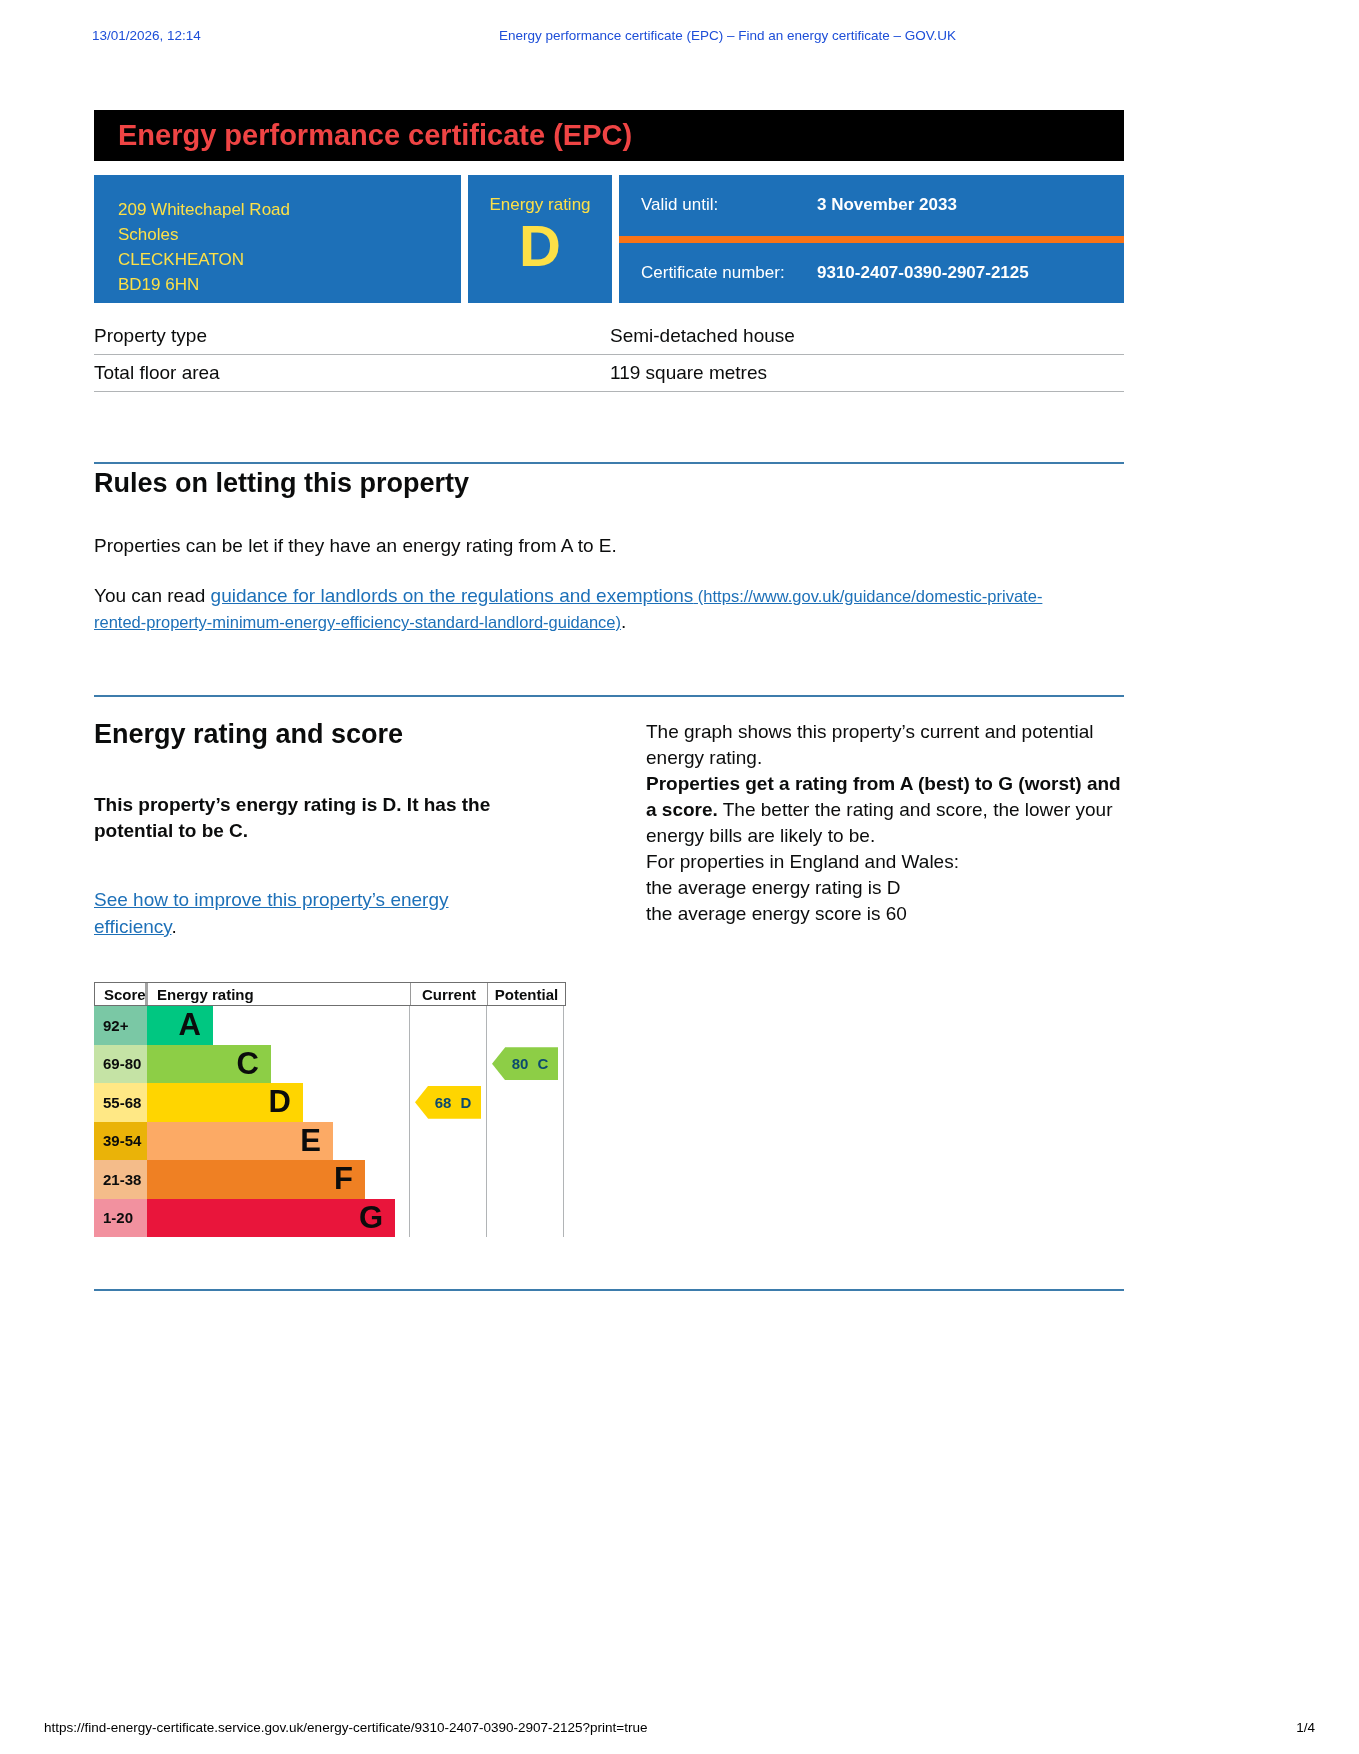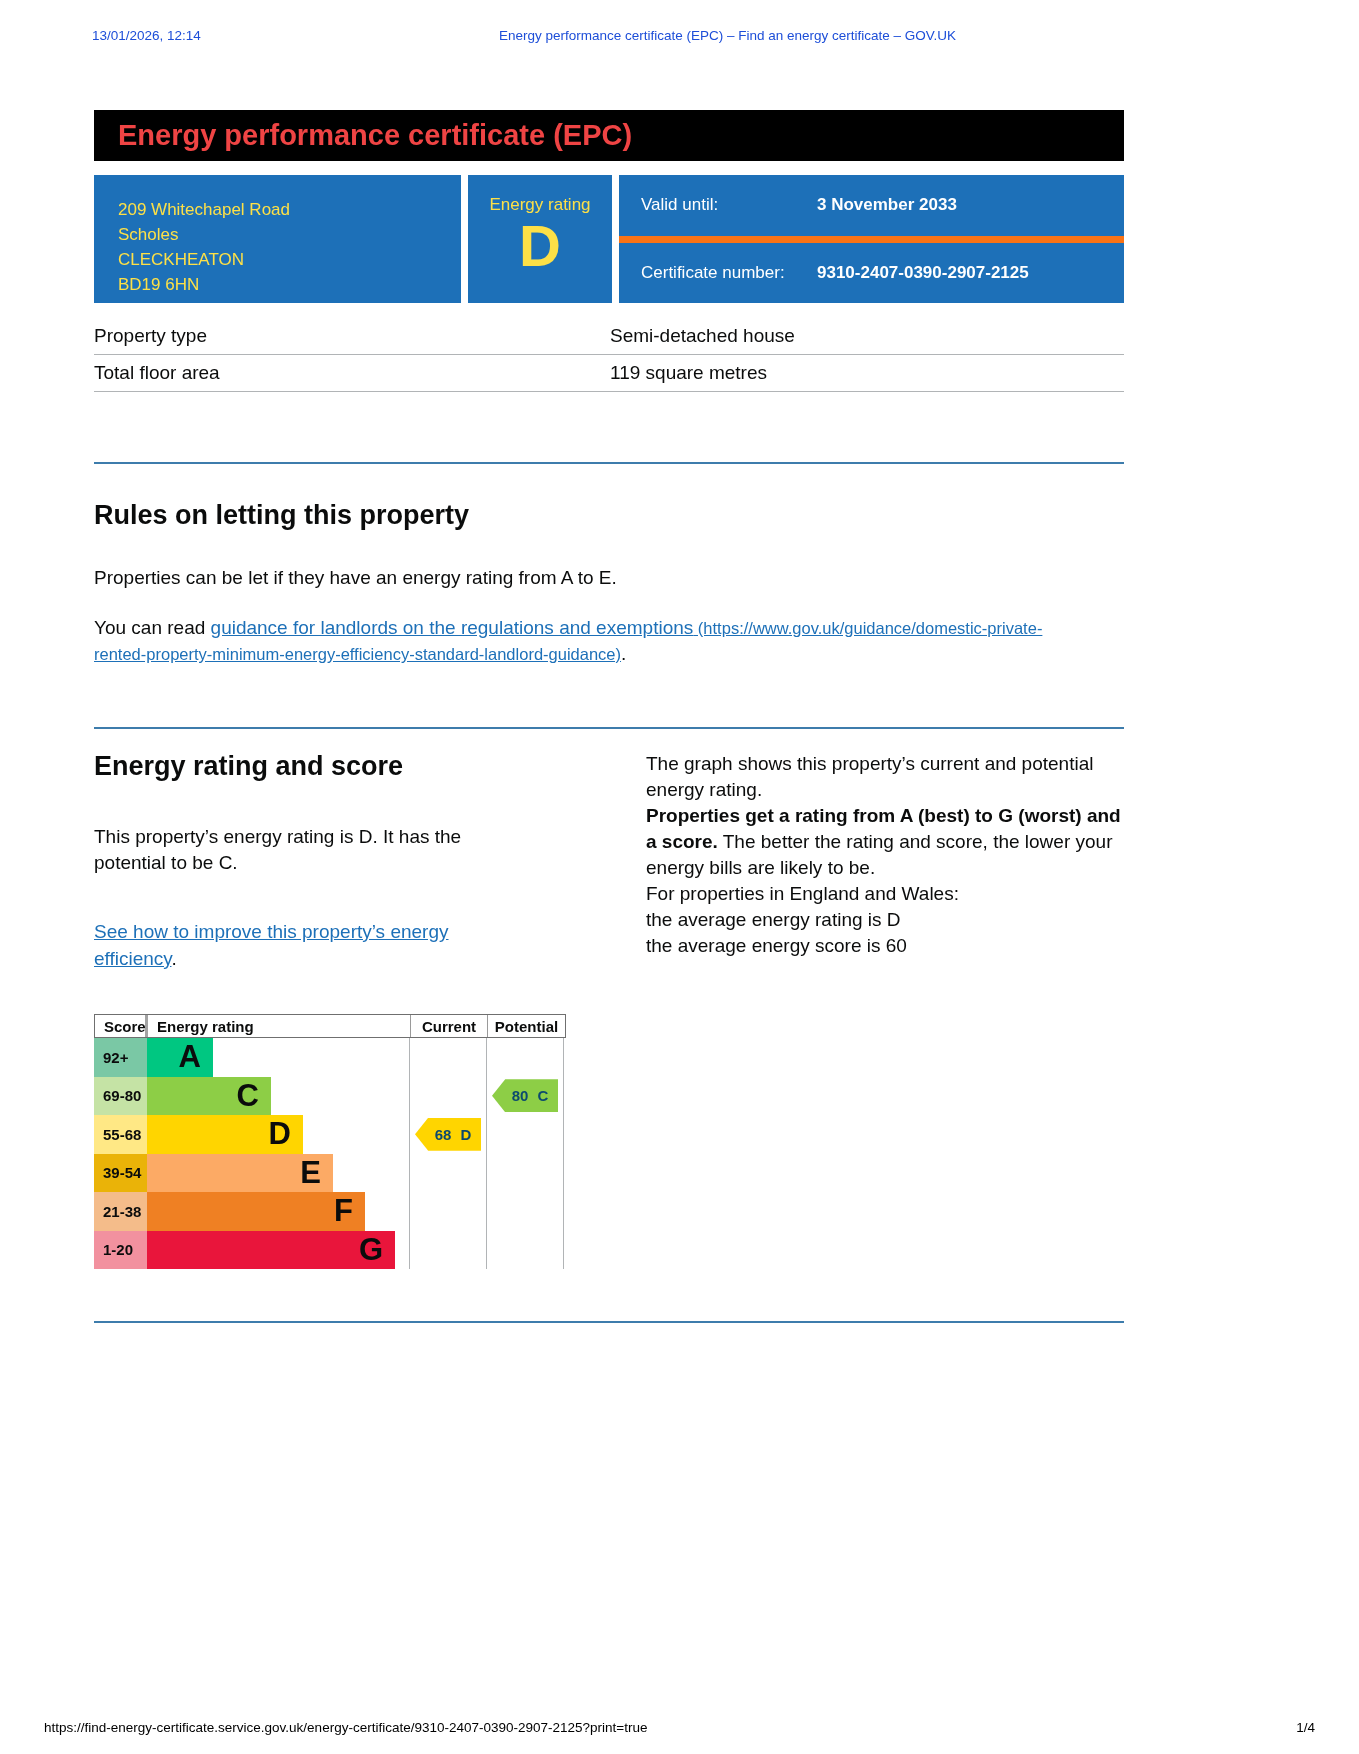--- a/index.html
+++ b/index.html
@@ -35,33 +35,33 @@
   .facts { margin-top:15px; }
   .fact-row { display:flex; align-items:center; border-bottom:1px solid #b1b4b6;
               height:37px; font-size:19px; }
   .fact-label { width:516px; }
 
   hr.blue { border:none; border-top:2px solid #3d7cac; }
   .hr1 { margin-top:70px; }
   .hr2 { margin-top:60px; }
   .hr3 { margin-top:52px; }
 
-  .section-heading { font-size:27px; font-weight:bold; margin-top:36px; }
+  .section-heading { font-size:27px; font-weight:bold; margin-top:4px; }
   p.body { font-size:19px; line-height:26px; }
   a.link { color:#1d70b8; text-decoration:underline; cursor:pointer; }
   .link-url { font-size:16.5px; }
 
   .rules-p1 { margin-top:34px; }
   .rules-p2 { margin-top:24px; width:990px; }
 
   .two-col { display:flex; margin-top:0; }
   .col-left { width:486px; }
   .col-right { width:478px; margin-left:66px; padding-top:22px; }
   .col-left .section-heading { margin-top:22px; }
-  .left-para { margin-top:42px; width:410px; }
+  .left-para { margin-top:42px; width:410px;font-weight:bold; }
   .improve-link { display:block; margin-top:42px; width:400px; font-size:19px; line-height:27px; }
   .col-right p { margin-top:0; }
   .cr-p2 { margin-top:36px; }
   .cr-p3 { margin-top:42px; }
   .cr-p4 { margin-top:28px; }
 
   
   .epc-chart { margin-top:42px; width:472px; }
   .chart-header { display:flex; height:24px; border:1px solid #6f6f6f; font-weight:bold; font-size:15px; }
   .chart-header .hc { display:flex; align-items:center; }

